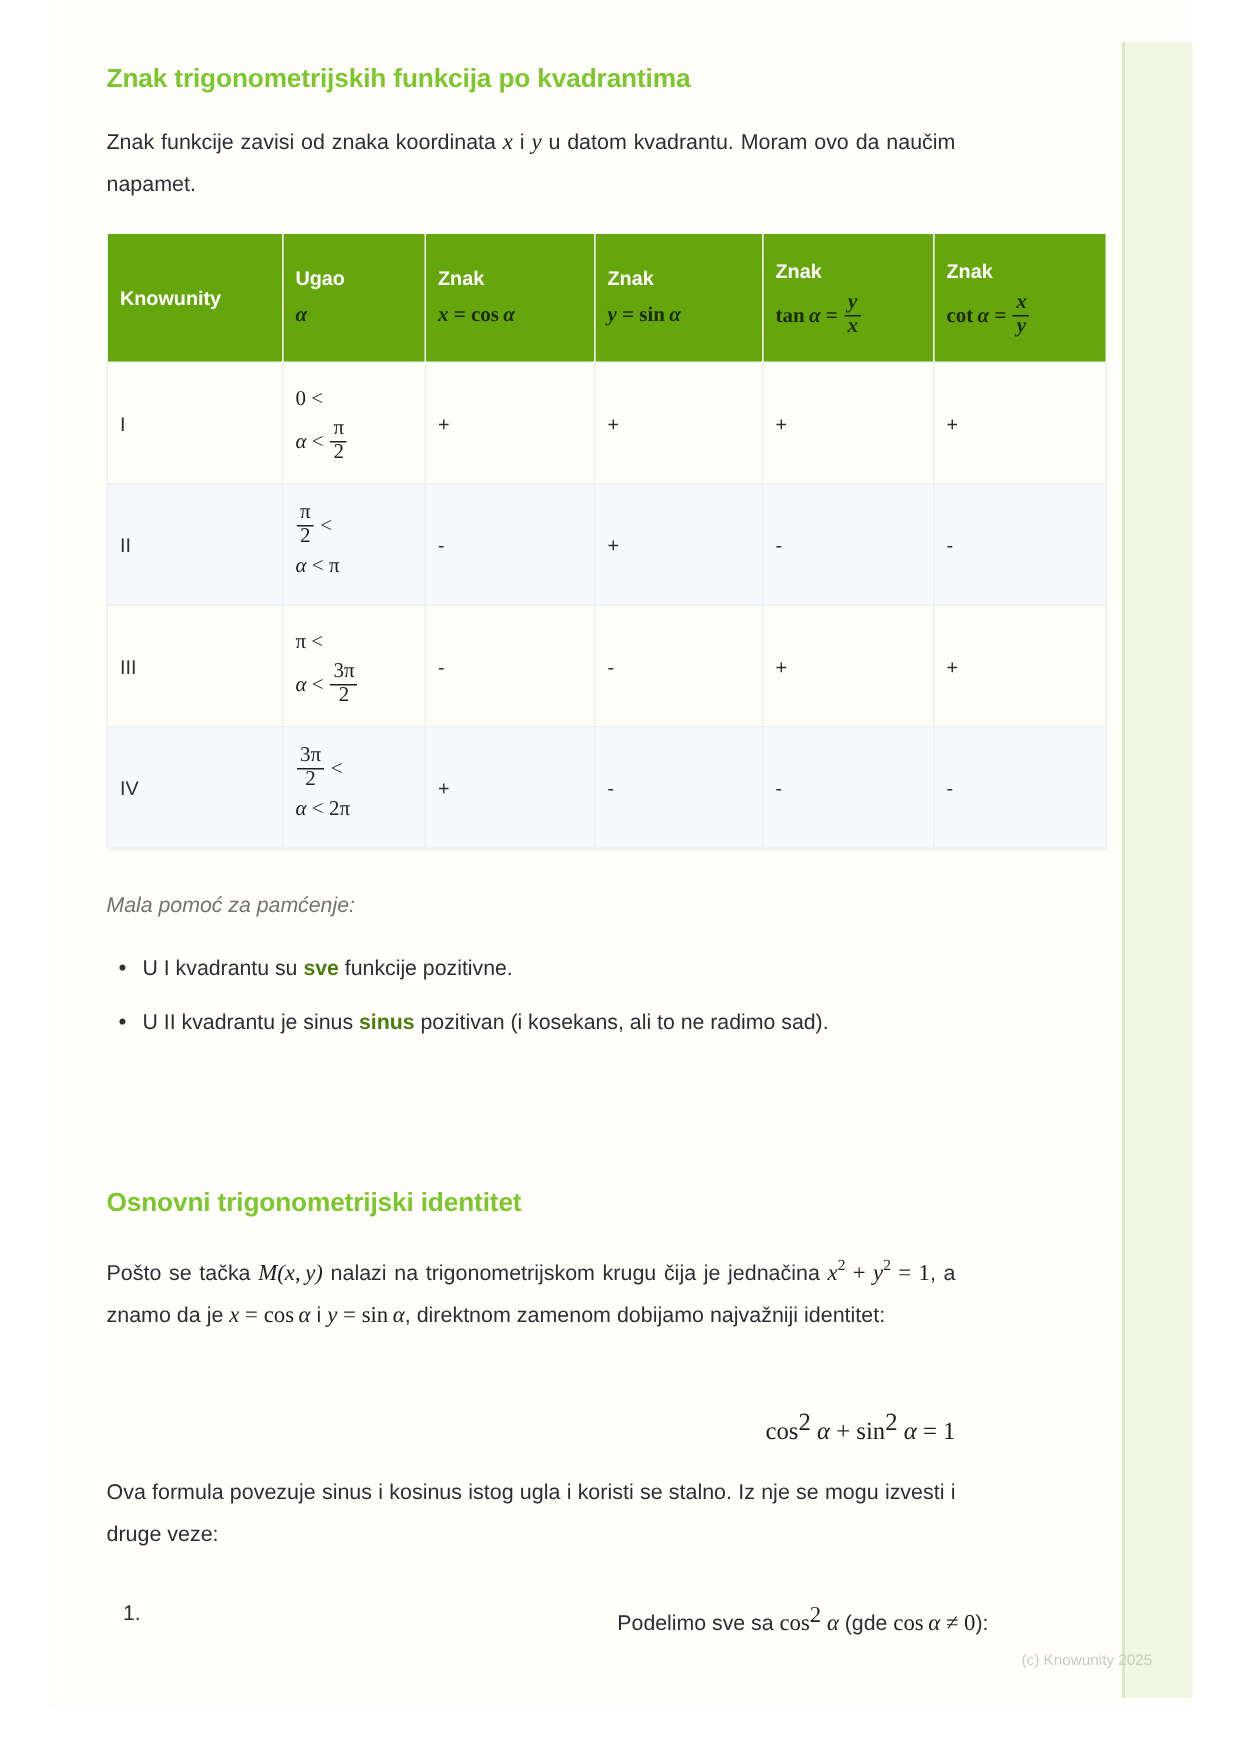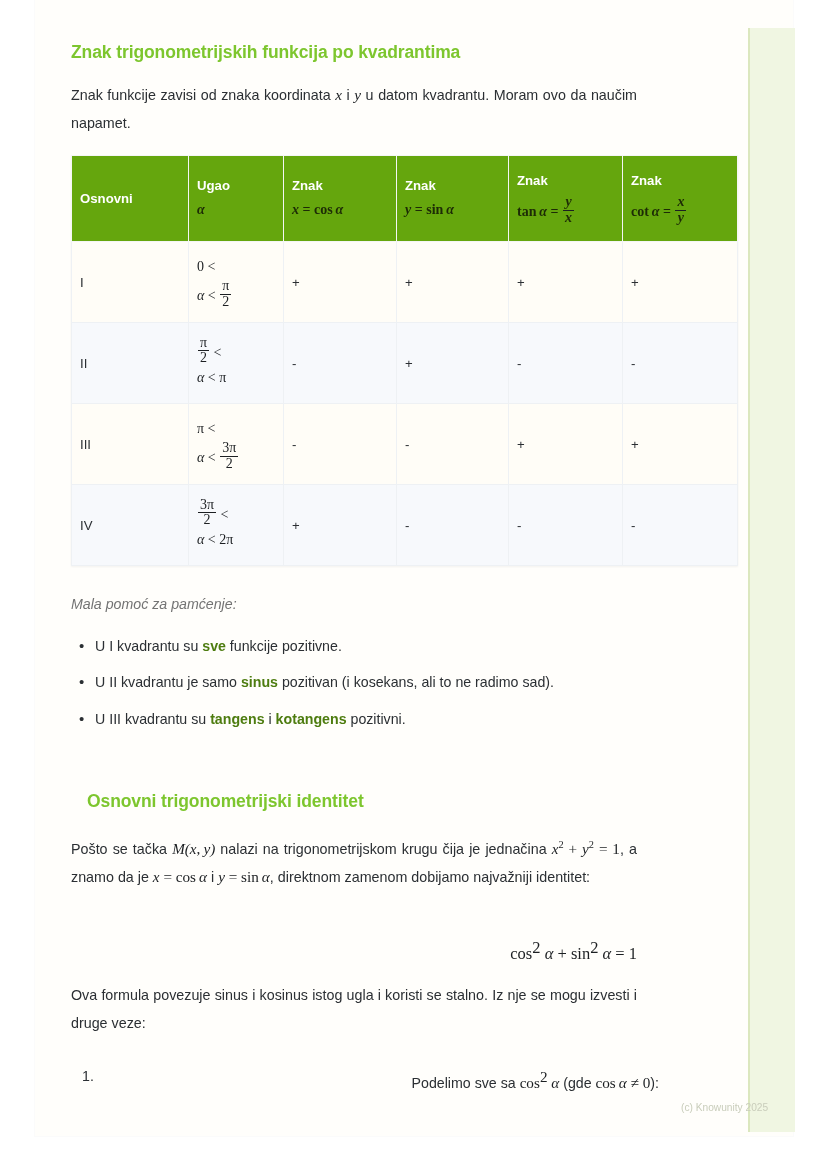--- a/index.html
+++ b/index.html
@@ -55,21 +55,21 @@
   h1.section-title {
     color: #7dc62e;
     font-size: 17.5px;
     font-weight: bold;
     margin: 0;
     padding: 0;
     letter-spacing: -0.1px;
   }
 
   .h-first { position: absolute; top: 42px; left: 0; text-align: right; }
-  .h-second { position: absolute; top: 791px; left: 16px; }
+  .h-second { position: absolute; top: 791px; left: 0; }
 
   p.para {
     font-size: 14.3px;
     line-height: 28px;
     color: #2b2f33;
     margin: 0;
     text-align: justify;
   }
 
   .p-intro { position: absolute; top: 81px; left: 0; width: 566px; }
@@ -248,21 +248,21 @@
 
     <p class="para p-intro">
       <span>Znak funkcije zavisi od znaka koordinata </span><span class="m">x</span><span> i </span><span class="m">y</span><span> u datom kvadrantu. Moram ovo da naučim napamet.</span>
     </p>
 
     <div class="tbl-wrap">
       <table class="quad">
         <thead>
           <tr>
             <th style="width:100px">
-              <span class="th-label">Osnovni</span>
+              <span class="th-label">Knowunity</span>
             </th>
             <th style="width:78px">
               <span class="th-label">Ugao</span>
               <span class="th-math"><span class="m">α</span></span>
             </th>
             <th style="width:96px">
               <span class="th-label">Znak</span>
               <span class="th-math"><span class="m">x</span><span class="mr"> = </span><span class="mr">cos</span><span class="m"> α</span></span>
             </th>
             <th style="width:95px">
@@ -330,22 +330,21 @@
           </tr>
 
         </tbody>
       </table>
     </div>
 
     <div class="helper-note">Mala pomoć za pamćenje:</div>
 
     <ul class="bullets">
       <li><span>U I kvadrantu su </span><b>sve</b><span> funkcije pozitivne.</span></li>
-      <li><span>U II kvadrantu je samo </span><b>sinus</b><span> pozitivan (i kosekans, ali to ne radimo sad).</span></li>
-      <li><span>U III kvadrantu su </span><b>tangens</b><span> i </span><b>kotangens</b><span> pozitivni.</span></li>
+      <li><span>U II kvadrantu je sinus </span><b>sinus</b><span> pozitivan (i kosekans, ali to ne radimo sad).</span></li>
     </ul>
 
     <h1 class="section-title h-second">Osnovni trigonometrijski identitet</h1>
 
     <p class="para p-ident">
       <span>Pošto se tačka </span><span class="m">M</span><span class="m">(</span><span class="m">x</span><span class="mr">, </span><span class="m">y</span><span class="m">)</span><span> nalazi na trigonometrijskom krugu čija je jednačina </span><span class="m">x<sup>2</sup></span><span class="mr"> + </span><span class="m">y<sup>2</sup></span><span class="mr"> = 1</span><span>, a znamo da je </span><span class="m">x</span><span class="mr"> = </span><span class="mr">cos</span><span class="m"> α</span><span> i </span><span class="m">y</span><span class="mr"> = </span><span class="mr">sin</span><span class="m"> α</span><span>, direktnom zamenom dobijamo najvažniji identitet:</span>
     </p>
 
     <div class="display-eq">
       <span class="mr">cos</span><sup class="mr">2</sup><span class="m"> α</span><span class="mr"> + </span><span class="mr">sin</span><sup class="mr">2</sup><span class="m"> α</span><span class="mr"> = 1</span>

